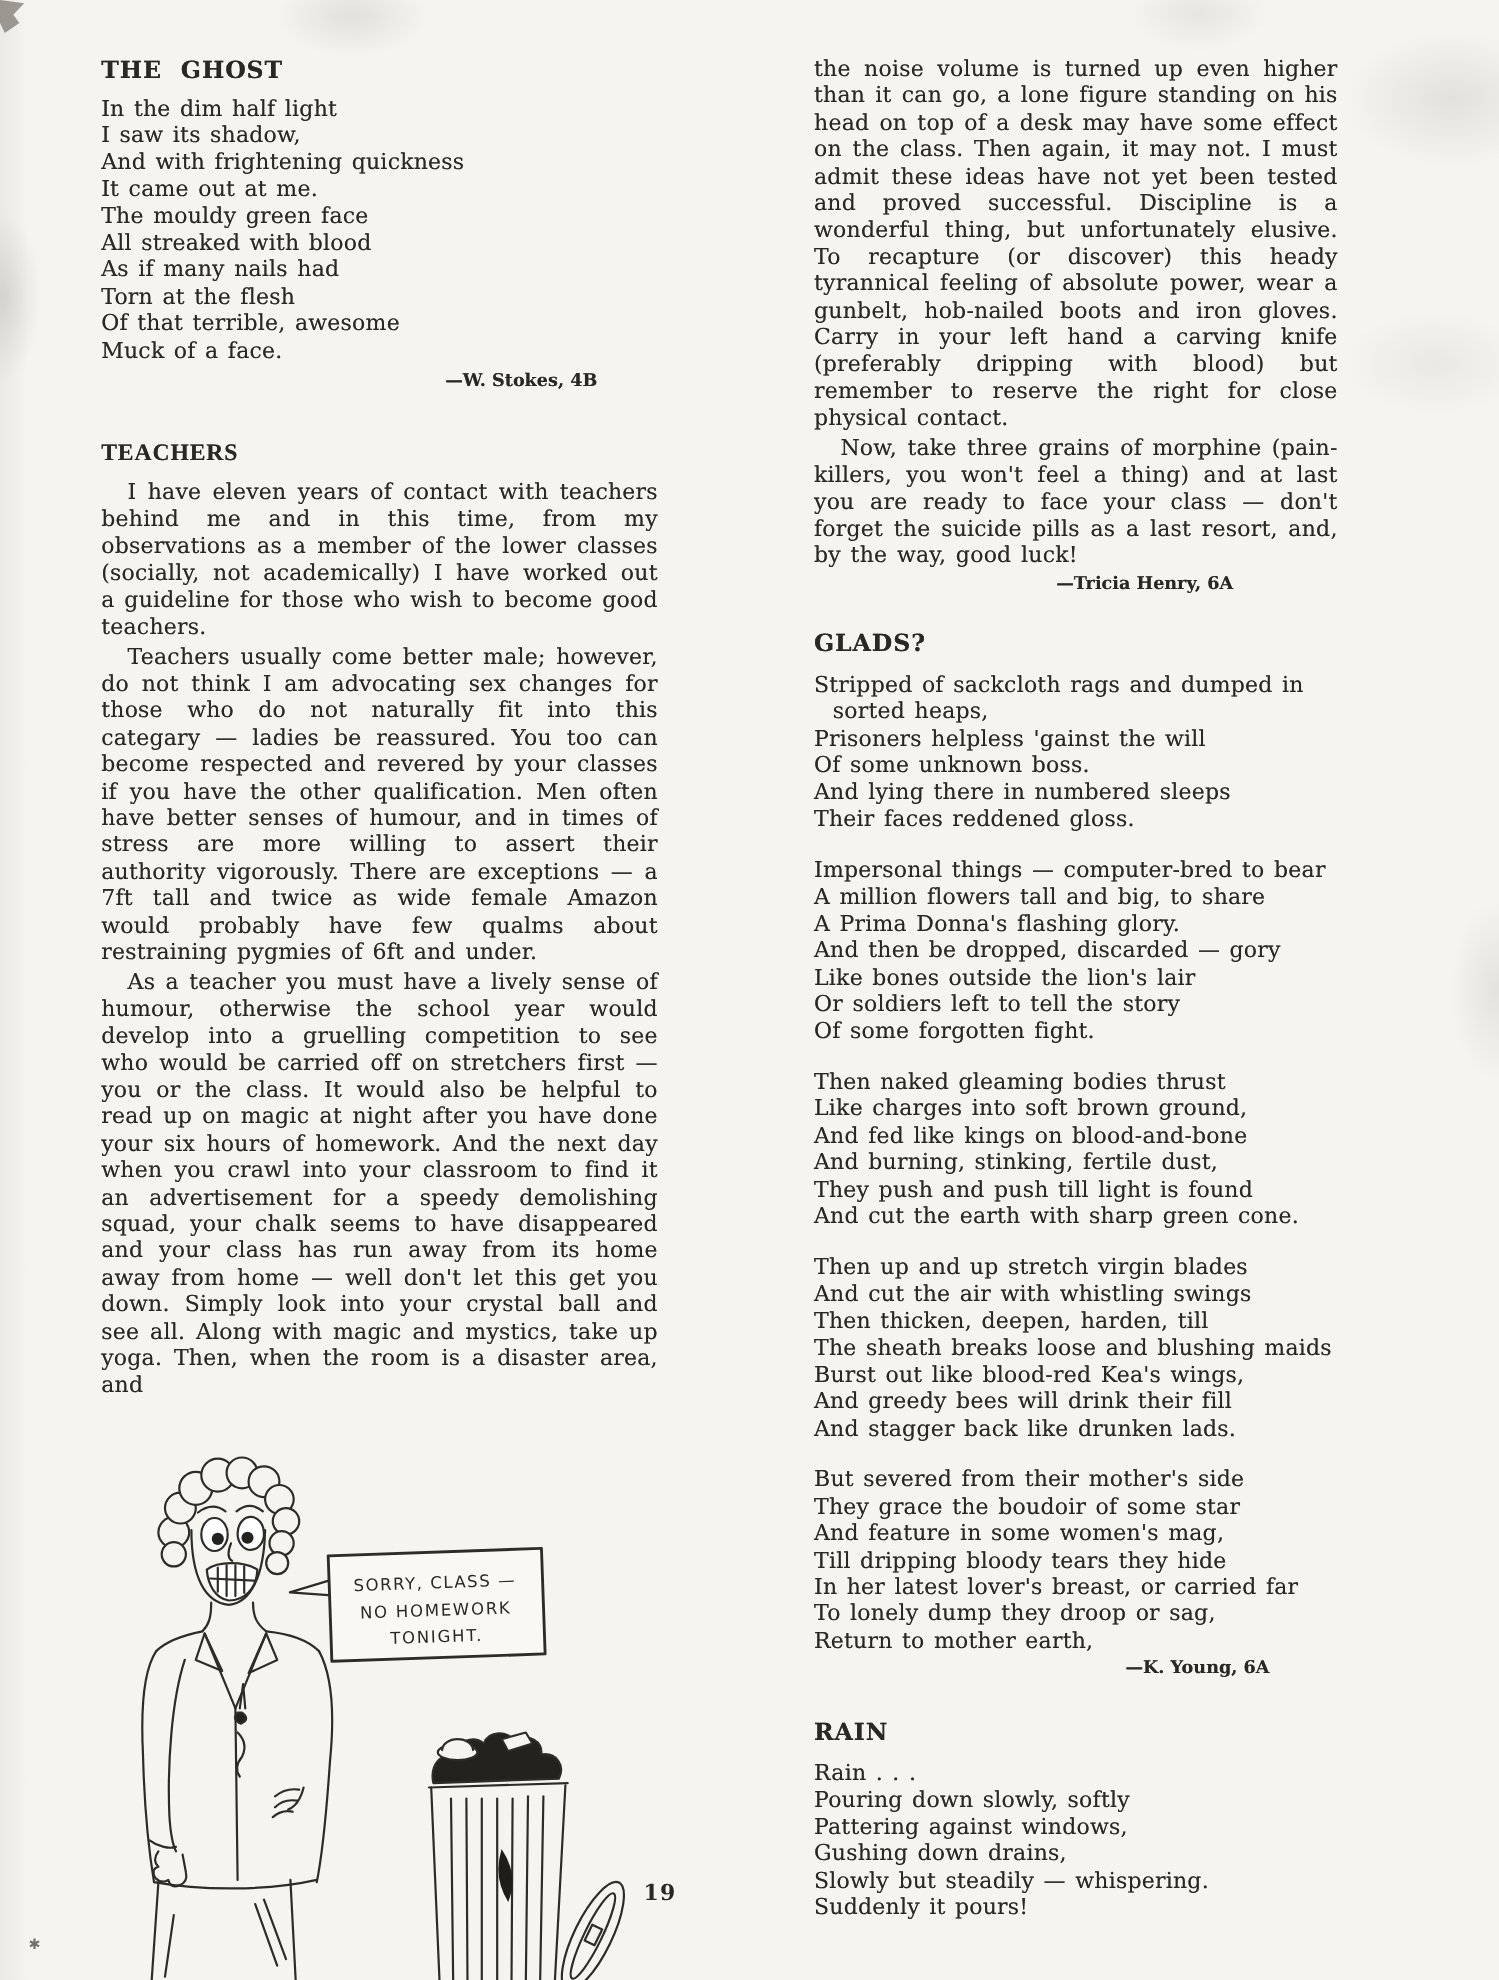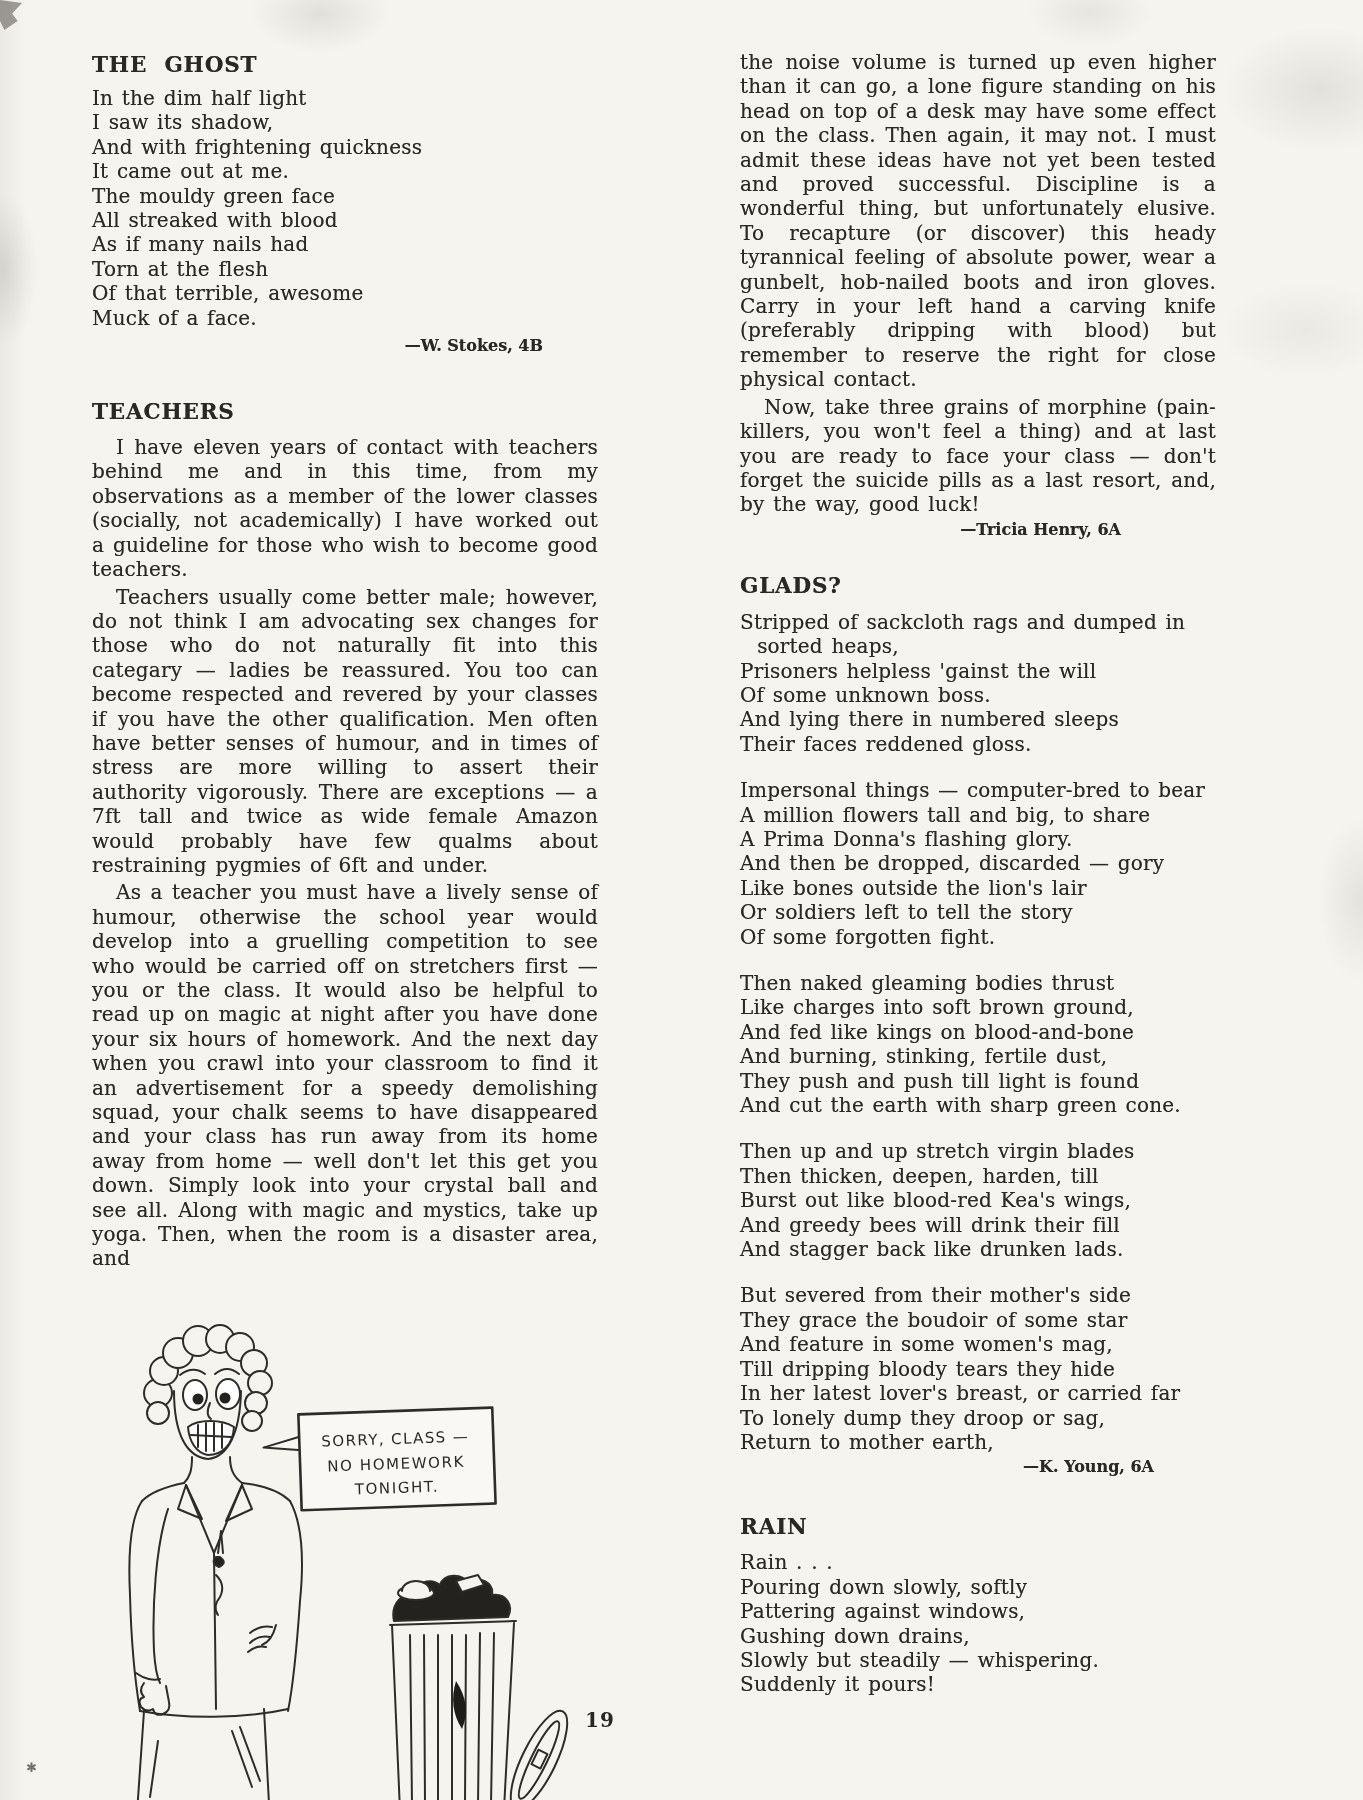--- a/index.html
+++ b/index.html
@@ -33,21 +33,21 @@
   }
   .para.noindent{text-indent:0;}
   .para.runover{text-align-last:justify;}
   .poem{text-shadow:0 0 .35px rgba(40,38,32,.55);}
   .stanza{margin-bottom:22px;}
   .attr{font-weight:bold;font-size:16px;text-align:right;margin-top:3px;text-shadow:0 0 .35px rgba(40,38,32,.6);}
   .attr.a-stokes{padding-right:55px;margin-top:6px;}
   .attr.a-tricia{padding-right:95px;}
   .attr.a-kyoung{padding-right:62px;}
   #ghost-title{margin-top:52px;}
-  #teachers-title{margin-top:44px;margin-bottom:11px;}
+  #teachers-title{margin-top:44px;margin-bottom:11px;font-family:Liberation Serif, serif;}
   #glads-title{margin-top:34px;margin-bottom:12px;}
   #rain-title{margin-top:38px;margin-bottom:11px;}
   #teachers-cont-p1{margin-top:50px;}
   #cartoon-wrap{margin-top:24px;margin-left:2px;}
   #page-number{
     position:absolute;left:520px;top:1708px;width:160px;text-align:center;
     font-size:20px;font-weight:bold;letter-spacing:1px;
   }
   #corner-mark{position:absolute;left:0;top:0;width:22px;height:30px;opacity:.55;
     background:#55524a;clip-path:polygon(0 0,100% 10%,55% 45%,80% 70%,20% 100%,0 70%);}
@@ -224,21 +224,23 @@
   <div class="poem stanza">
       <div class="pline">Then naked gleaming bodies thrust</div>
       <div class="pline">Like charges into soft brown ground,</div>
       <div class="pline">And fed like kings on blood-and-bone</div>
       <div class="pline">And burning, stinking, fertile dust,</div>
       <div class="pline">They push and push till light is found</div>
       <div class="pline">And cut the earth with sharp green cone.</div>
     </div>
   <div class="poem stanza">
       <div class="pline">Then up and up stretch virgin blades</div>
+      <div class="pline">And cut the air with whistling swings</div>
       <div class="pline">Then thicken, deepen, harden, till</div>
+      <div class="pline">The sheath breaks loose and blushing maids</div>
       <div class="pline">Burst out like blood-red Kea's wings,</div>
       <div class="pline">And greedy bees will drink their fill</div>
       <div class="pline">And stagger back like drunken lads.</div>
     </div>
   <div class="poem">
       <div class="pline">But severed from their mother's side</div>
       <div class="pline">They grace the boudoir of some star</div>
       <div class="pline">And feature in some women's mag,</div>
       <div class="pline">Till dripping bloody tears they hide</div>
       <div class="pline">In her latest lover's breast, or carried far</div>

